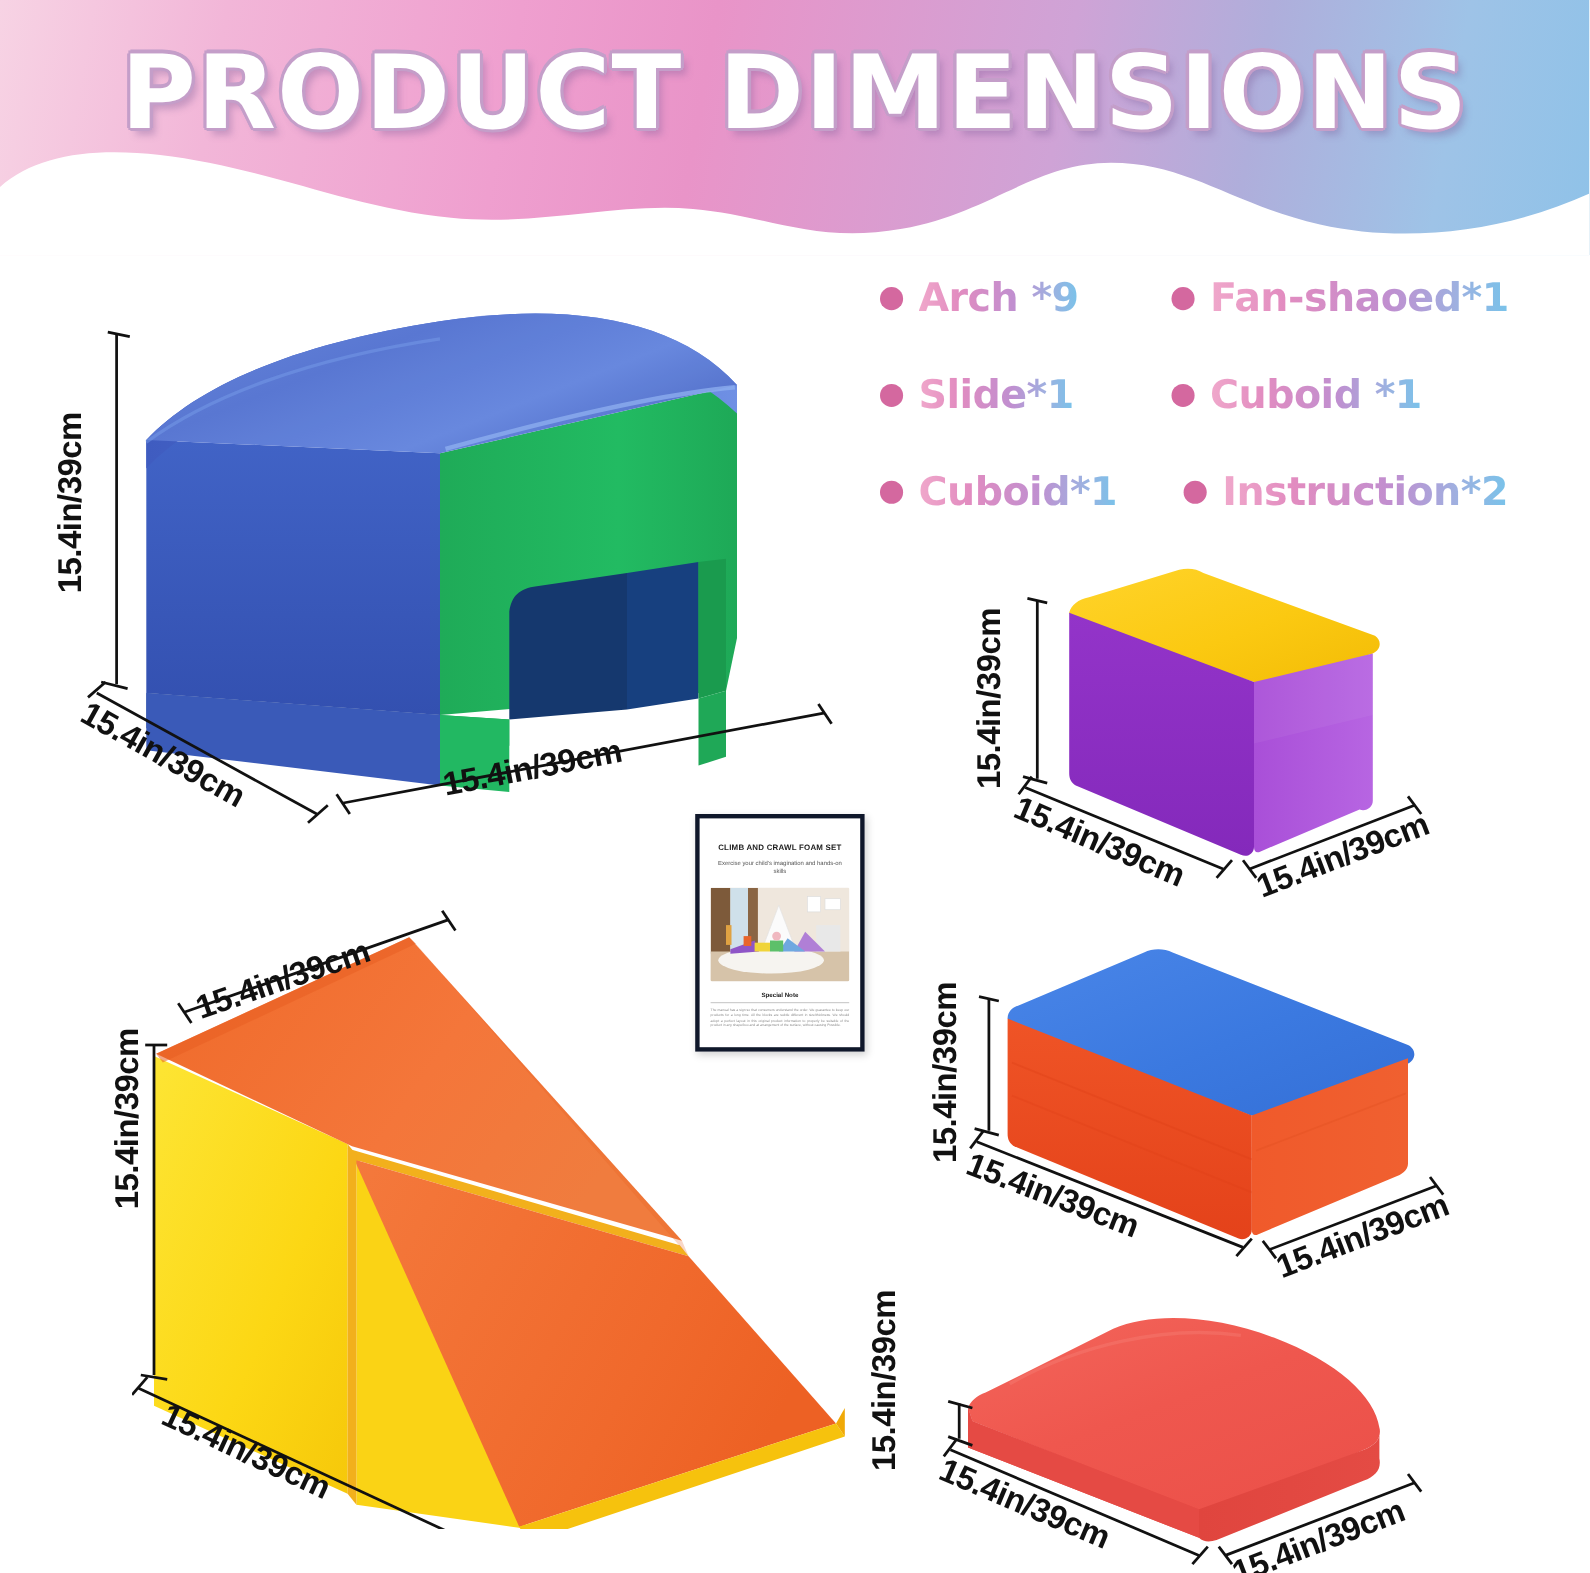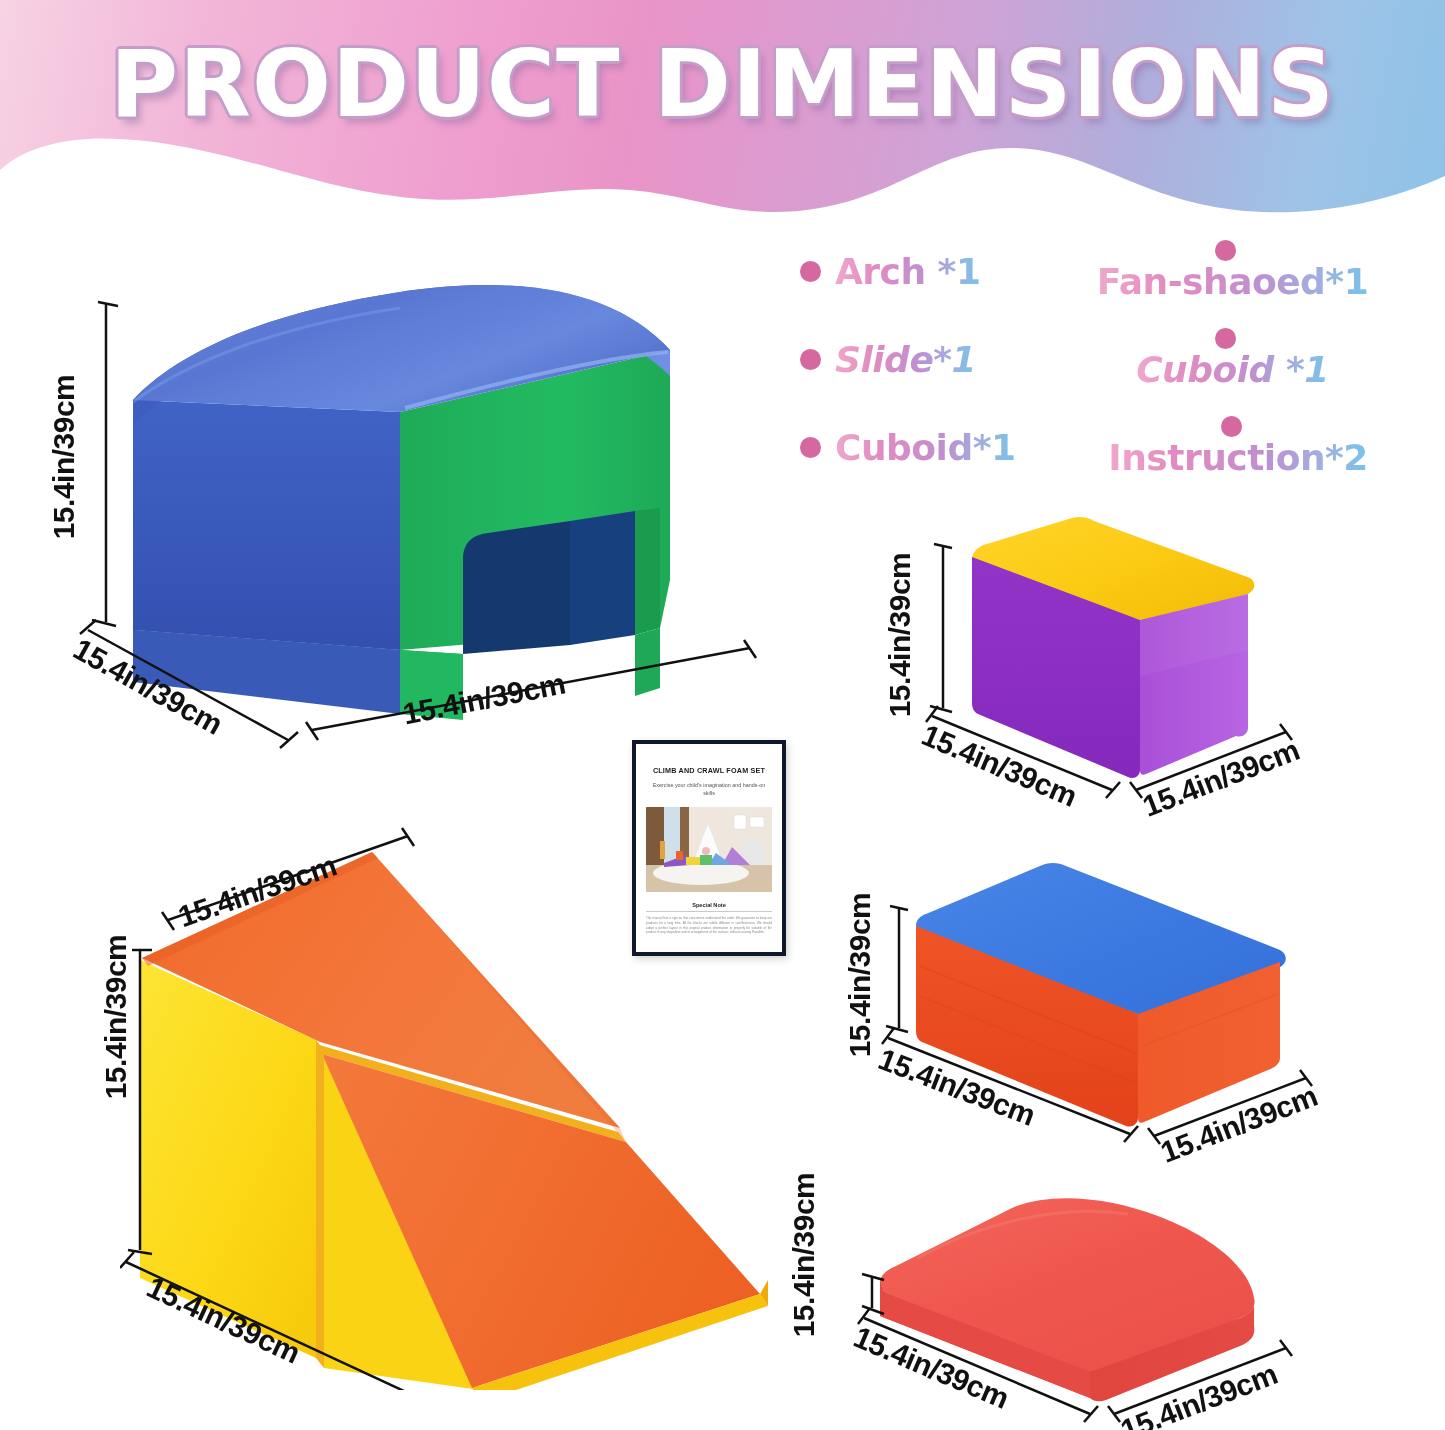--- a/index.html
+++ b/index.html
@@ -69,21 +69,21 @@
     left: 0;
     width: 600px;
     height: 62px;
     display: flex;
   }
   .legend-col {
     display: flex;
     align-items: center;
   }
   .legend-col.c0 { width: 265px; }
-  .legend-col.c1 { width: 335px; flex-direction: column; }
+  .legend-col.c1 { width: 335px; }
   .legend-bullet {
     width: 21px; height: 21px;
     border-radius: 50%;
     background: #d4689f;
     flex: 0 0 auto;
     margin-right: 14px;
   }
   .legend-label {
     font-size: 36px;
     font-weight: 700;
@@ -174,29 +174,29 @@
     <path d="M0,58 C40,22 110,20 190,36 C270,52 330,78 410,86 C490,94 560,72 630,78 C700,84 740,110 820,96 C900,82 940,36 1010,36 C1080,36 1120,74 1200,92 C1280,110 1370,98 1445,64 L1445,120 L0,120 Z" fill="#ffffff"></path>
   </svg>
   <div id="page-title">PRODUCT DIMENSIONS</div>
 </div>
 
 <div id="legend">
 
   <div class="legend-row" style="top:0px;">
     <div class="legend-col c0">
       <span class="legend-bullet"></span>
-      <span class="legend-label">Arch *1</span>
+      <span class="legend-label">Arch *9</span>
     </div>
     <div class="legend-col c1">
       <span class="legend-bullet"></span>
       <span class="legend-label">Fan-shaoed*1</span>
     </div>
   </div>
 
-  <div class="legend-row" style="top:88px;font-style:italic;">
+  <div class="legend-row" style="top:88px;">
     <div class="legend-col c0">
       <span class="legend-bullet"></span>
       <span class="legend-label">Slide*1</span>
     </div>
     <div class="legend-col c1">
       <span class="legend-bullet"></span>
       <span class="legend-label">Cuboid *1</span>
     </div>
   </div>
 

